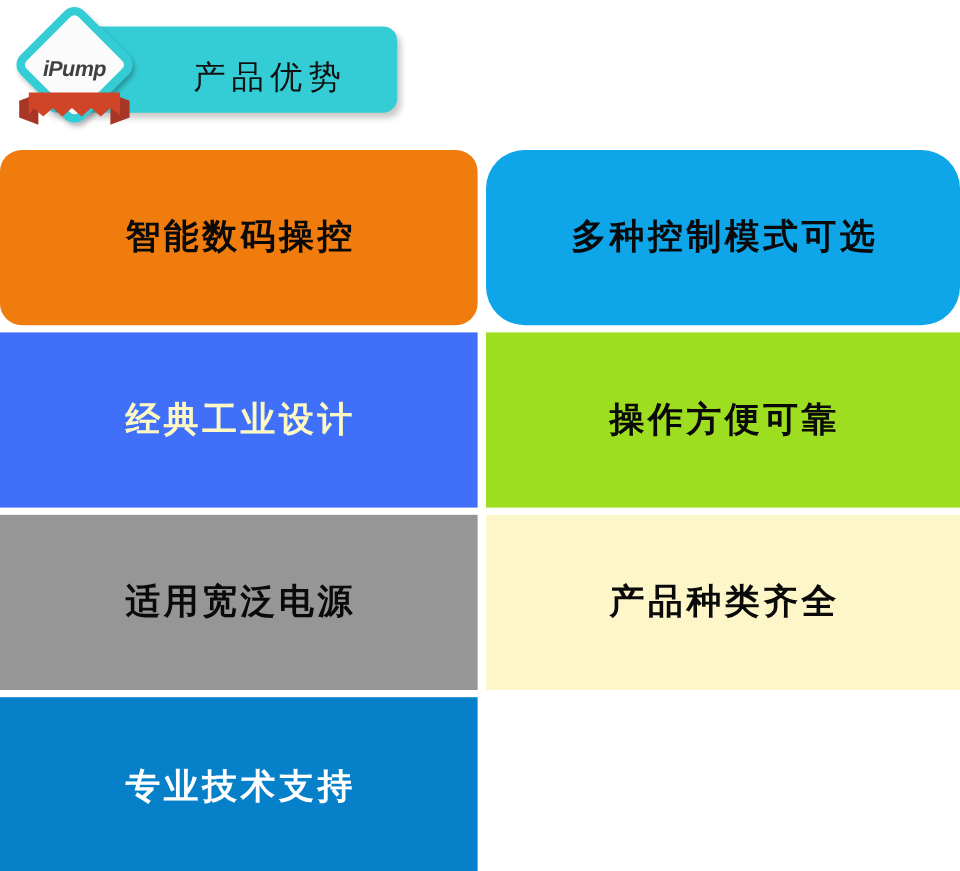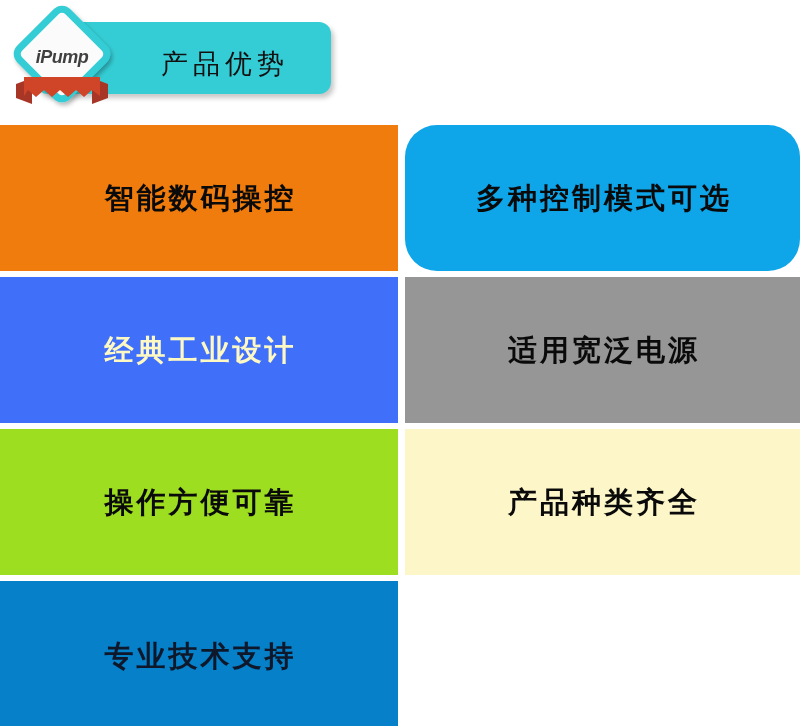--- a/index.html
+++ b/index.html
@@ -141,44 +141,44 @@
           <path d="M18,73 L94,73 L94,92 L86,86 L78,93 L70,86 L62,93 L54,86 L46,93 L38,86 L30,93 L22,86 L18,92 Z" fill="#d04428"></path>
         </g>
       </svg>
       <div class="logo-text">iPump</div>
     </div>
 
   </div>
 
   <div class="grid">
 
-    <div class="cell" style="background: rgb(239, 124, 12);">
+    <div class="cell" style="background: rgb(239, 124, 12); border-radius: 18px;">
       <span class="cell-label" style="color: rgb(10, 10, 10);">智能数码操控</span>
     </div>
 
 
     <div class="cell" style="background: #0ea5e9; border-radius: 32px;">
       <span class="cell-label" style="color: rgb(10, 10, 10);">多种控制模式可选</span>
     </div>
 
     <div class="cell" style="background: rgb(64, 112, 250);">
       <span class="cell-label" style="color: #fef9c3;">经典工业设计</span>
     </div>
 
+    <div class="cell" style="background: rgb(158, 222, 32);">
+      <span class="cell-label" style="color: rgb(10, 10, 10);">操作方便可靠</span>
+    </div>
+
     <div class="cell" style="background: rgb(150, 150, 150);">
       <span class="cell-label" style="color: rgb(10, 10, 10);">适用宽泛电源</span>
-    </div>
-
-    <div class="cell" style="background: rgb(158, 222, 32);">
-      <span class="cell-label" style="color: rgb(10, 10, 10);">操作方便可靠</span>
     </div>
 
     <div class="cell" style="background: rgb(252, 246, 200);">
       <span class="cell-label" style="color: rgb(10, 10, 10);">产品种类齐全</span>
     </div>
 
     <div class="cell" style="background: rgb(6, 128, 200);">
-      <span class="cell-label" style="color: #0f172a;">专业技术支持</span>
+      <span class="cell-label" style="color: #ffffff;">专业技术支持</span>
     </div>
 
   </div>
 
 </div>
 
 </body></html>

